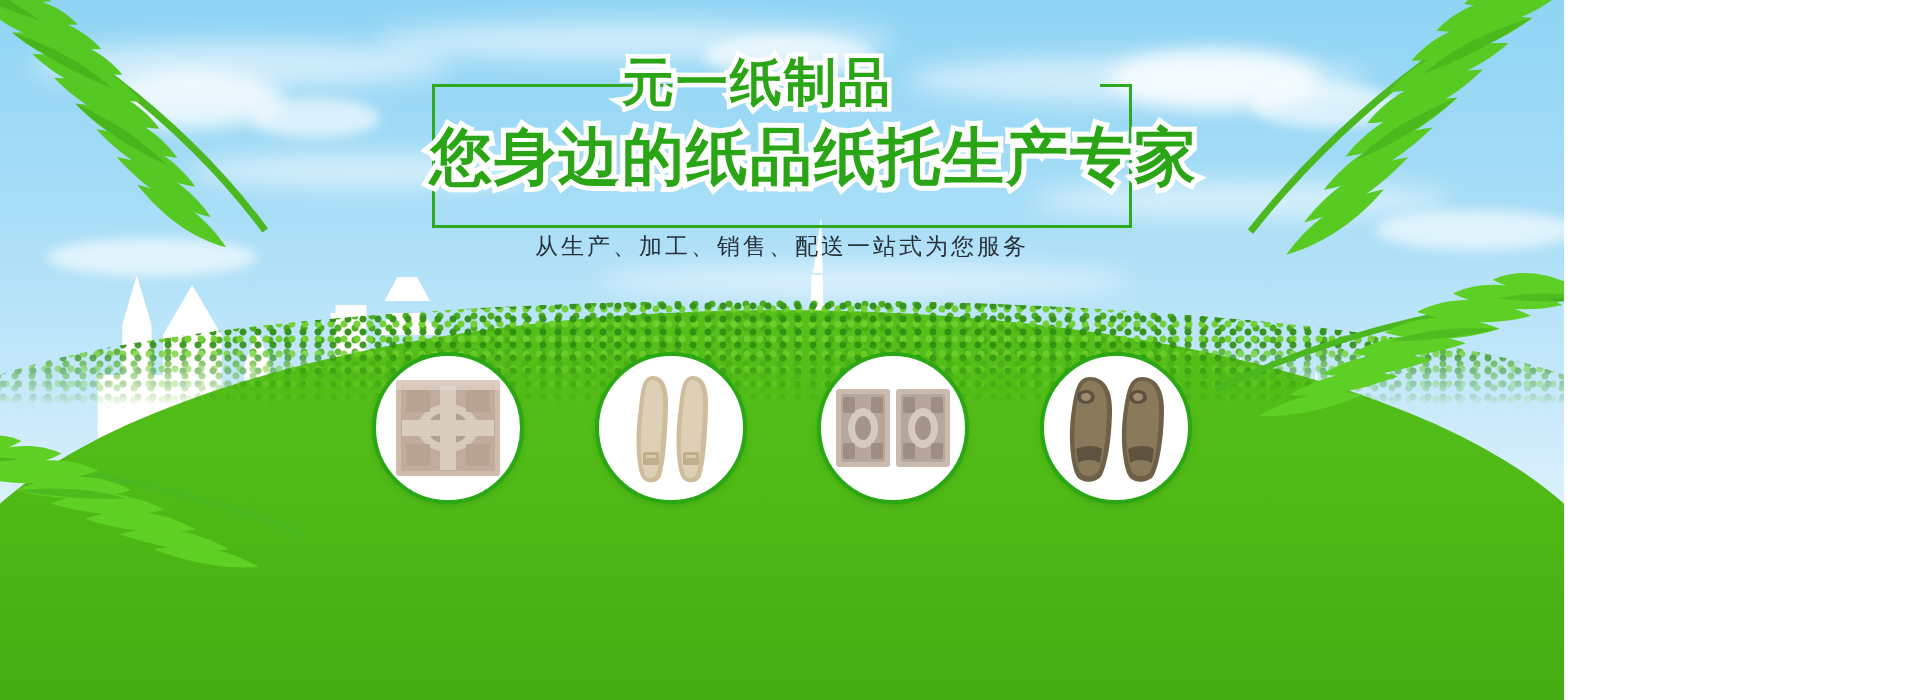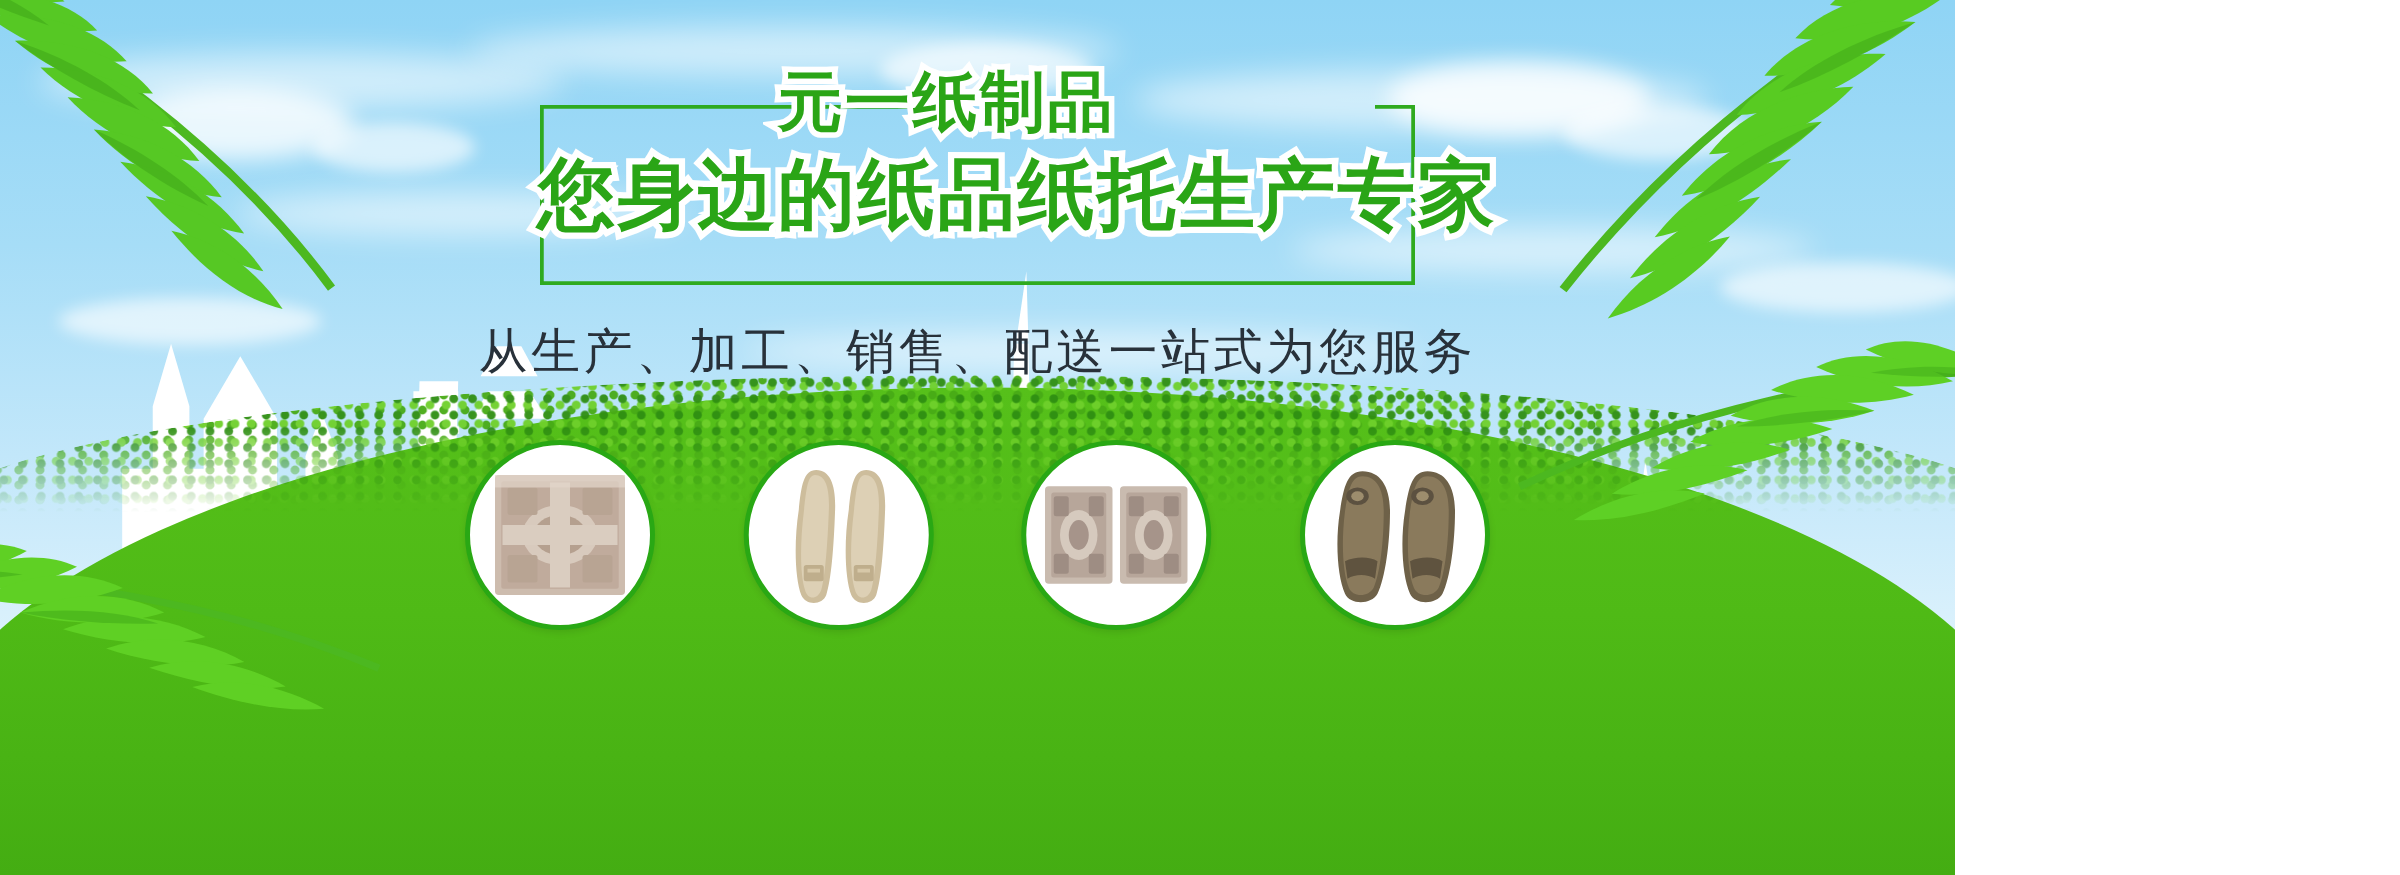--- a/index.html
+++ b/index.html
@@ -78,22 +78,22 @@
   .title-2{
     position:absolute;left:-2px;top:42px;width:704px;text-align:right;
     font-size:62px;line-height:1;letter-spacing:2px;font-weight:bold;
     color:#2aa516;
     -webkit-text-stroke:10px #fff;
     paint-order:stroke fill;
     white-space:nowrap;
   }
   .subtitle{
     position:absolute;left:50%;transform:translateX(-50%);
-    top:254px;white-space:nowrap;
-    font-size:39px;letter-spacing:3px;color:#28313a;
+    top:231px;white-space:nowrap;
+    font-size:23px;letter-spacing:3px;color:#28313a;
   }
 
   
   .products{
     position:absolute;left:50%;transform:translateX(-50%);
     top:352px;width:820px;height:160px;
     display:flex;justify-content:space-between;align-items:flex-start;
   }
   .pcircle{
     position:relative;width:152px;height:152px;border-radius:50%;

